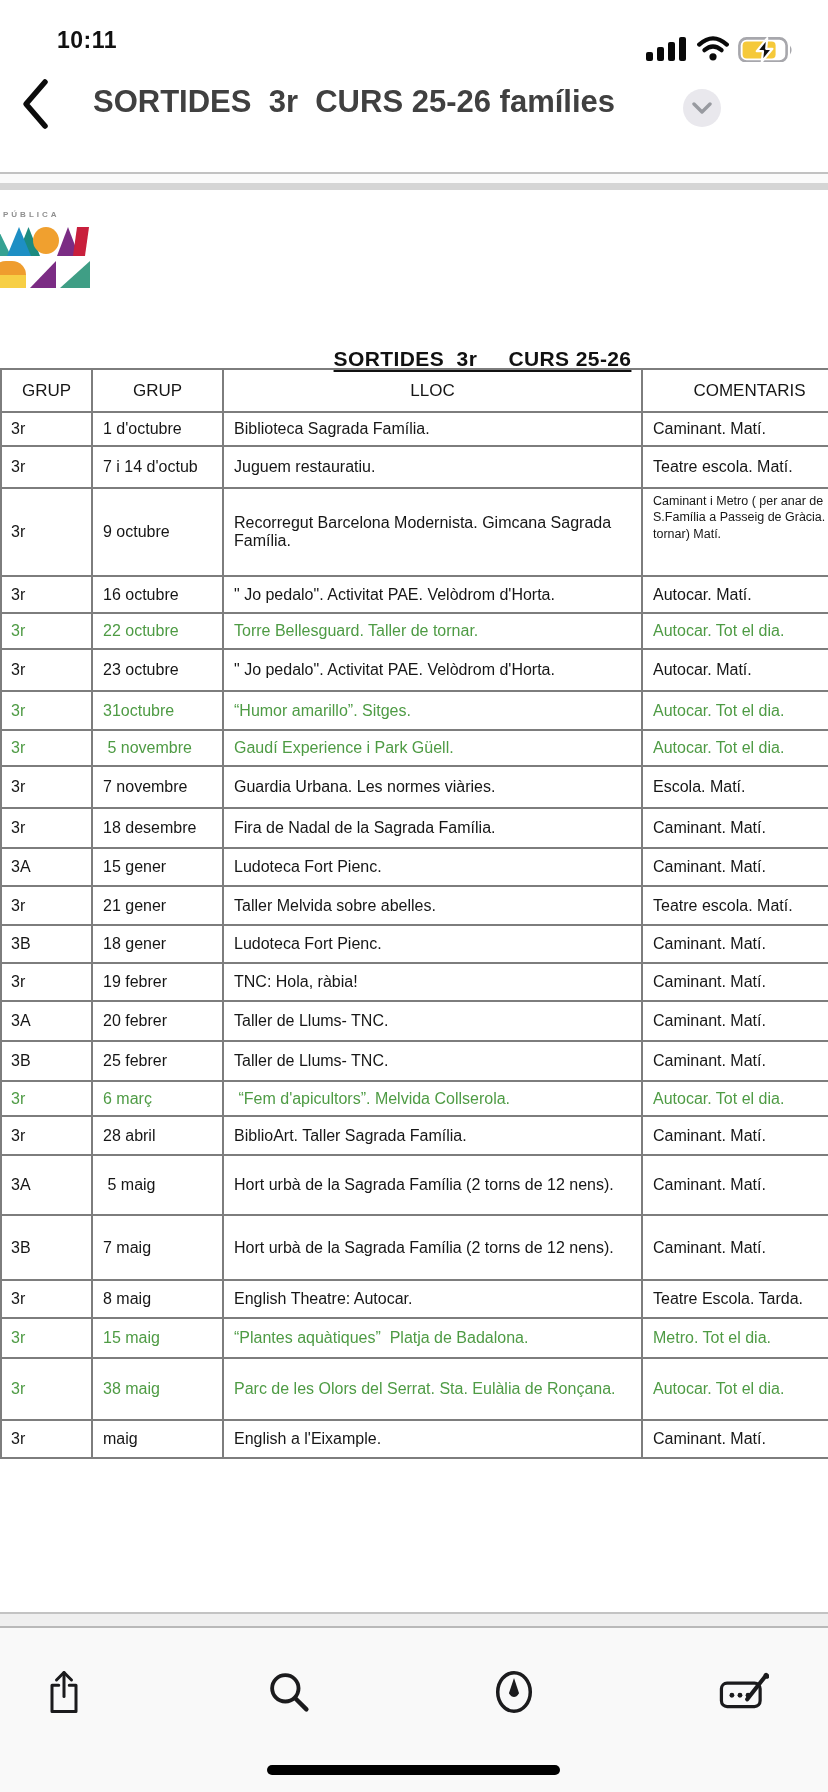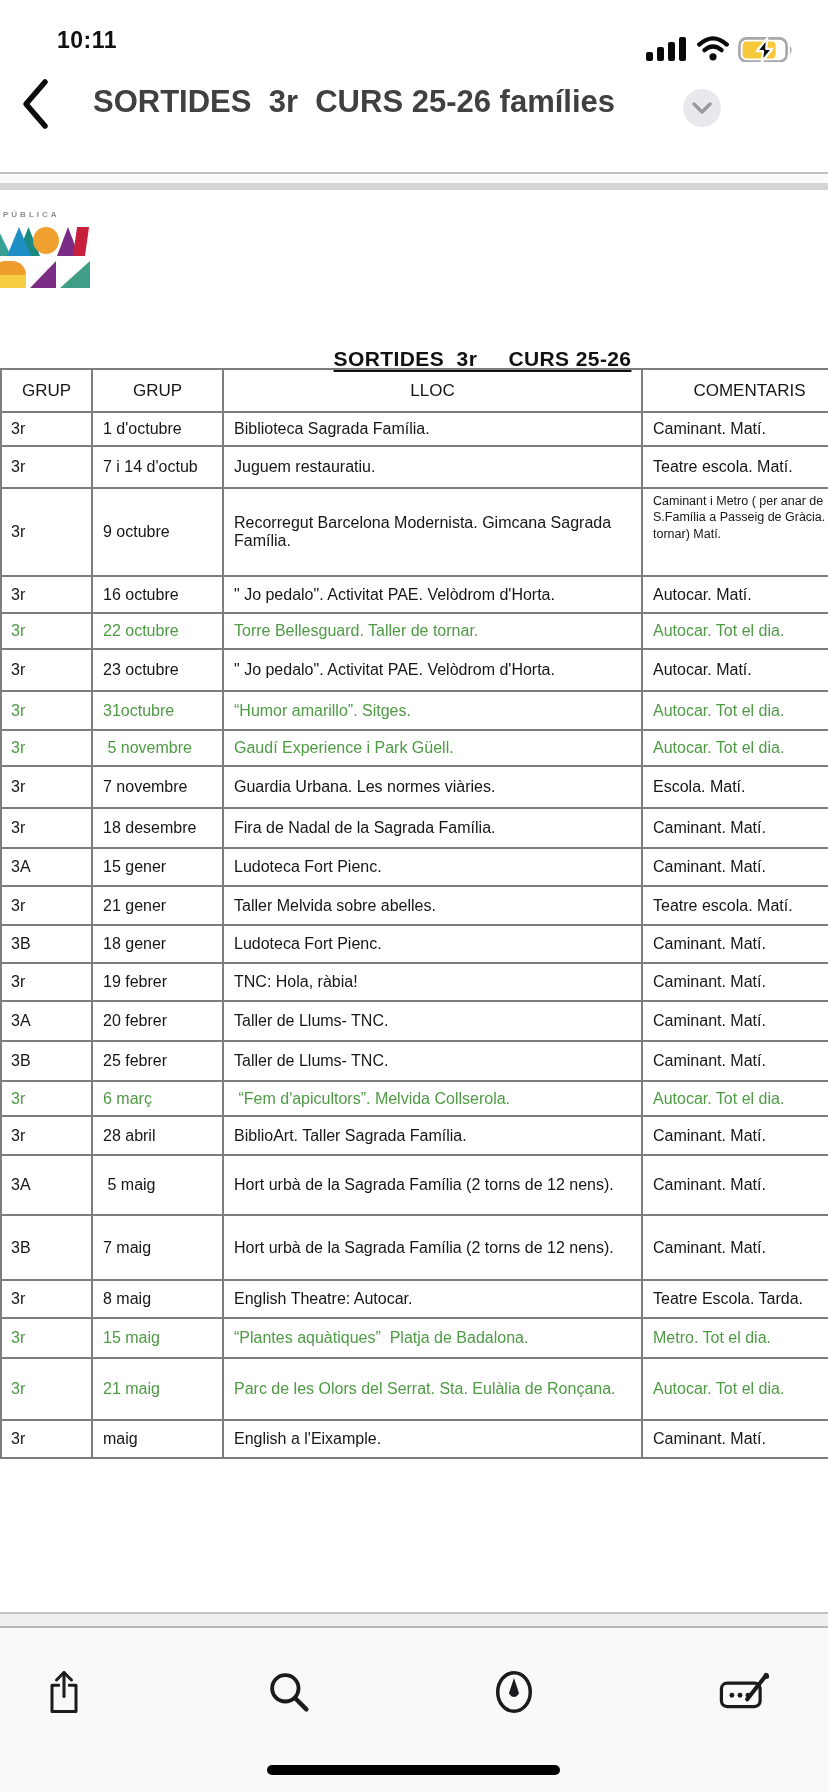--- a/index.html
+++ b/index.html
@@ -289,21 +289,21 @@
       <td>Teatre Escola. Tarda.</td>
     </tr>
             <tr class="green" style="height: 40px;">
       <td class="g">3r</td>
       <td>15 maig</td>
       <td>“Plantes aquàtiques”  Platja de Badalona.</td>
       <td>Metro. Tot el dia.</td>
     </tr>
             <tr class="green" style="height: 62px;">
       <td class="g">3r</td>
-      <td>21 maig</td>
+      <td>38 maig</td>
       <td>Parc de les Olors del Serrat. Sta. Eulàlia de Ronçana.</td>
       <td>Autocar. Tot el dia.</td>
     </tr>
             <tr style="height: 38px;">
       <td class="g">3r</td>
       <td>maig</td>
       <td>English a l'Eixample.</td>
       <td>Caminant. Matí.</td>
     </tr>
           </tbody>

